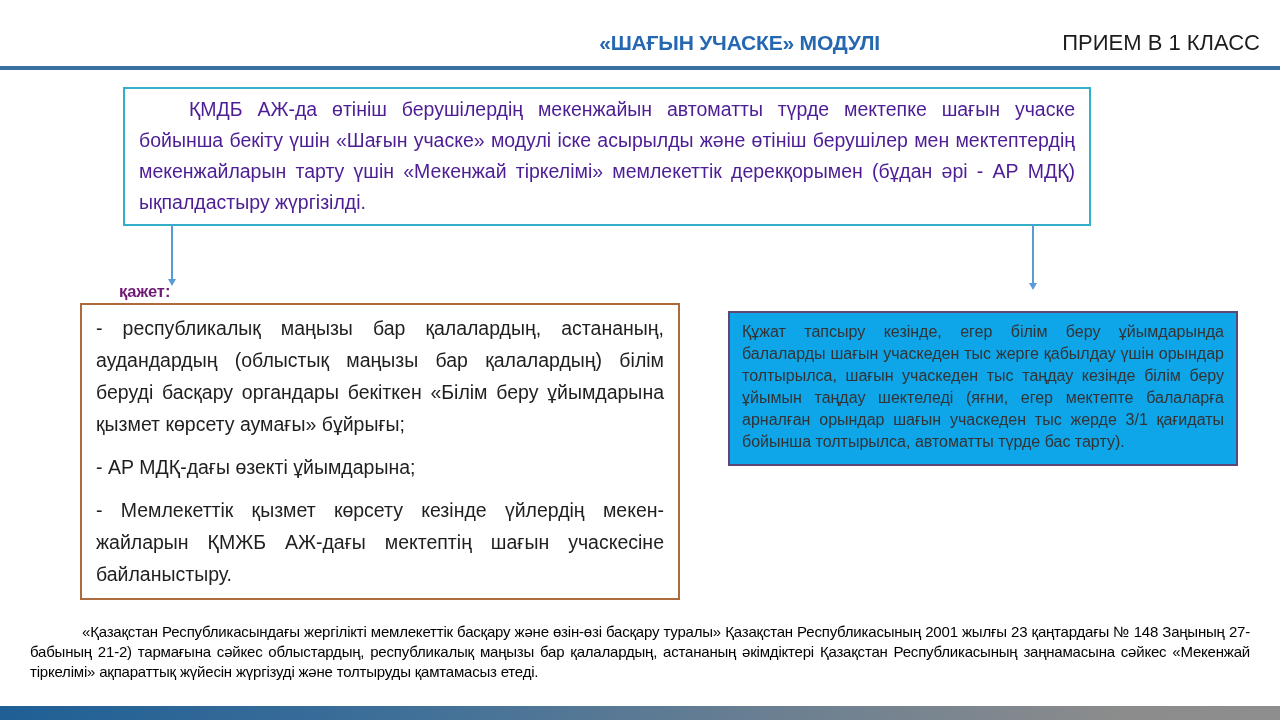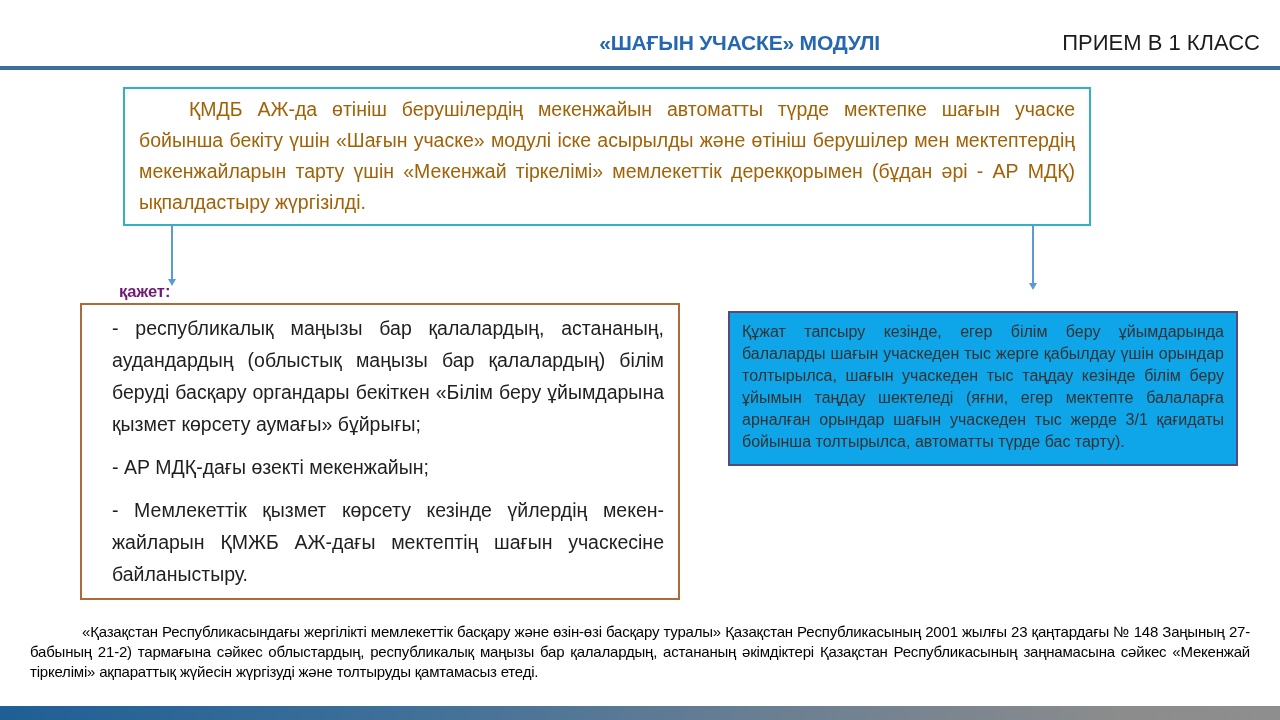--- a/index.html
+++ b/index.html
@@ -58,21 +58,21 @@
     border: 2px solid var(--intro-border, #34AFC9);
     background: #ffffff;
     padding: 5px 14px 6px 14px;
   }
   .intro-box p {
     margin: 0;
     font-size: 19.5px;
     line-height: 31px;
     text-align: justify;
     text-indent: 50px;
-    color: #a16207;
+    color: #4c1d95;
   }
 
   
   .arrow {
     position: absolute;
     width: 1.5px;
     background: var(--arrow-blue, #5B9BD5);
   }
   .arrow::after {
     content: "";
@@ -100,21 +100,21 @@
   
   .req-box {
     position: absolute;
     left: 80px;
     top: 303px;
     width: 600px;
     min-height: 289px;
     box-sizing: border-box;
     border: 2px solid var(--req-border, #AC6B3D);
     background: #ffffff;
-    padding: 7px 14px 8px 30px;
+    padding: 7px 14px 8px 14px;
   }
   .req-box p {
     margin: 0;
     font-size: 19.5px;
     line-height: 32px;
     text-align: justify;
     color: #1f1f1f;
   }
   .req-box p + p { margin-top: 11px; }
 
@@ -182,21 +182,21 @@
     <p>ҚМДБ АЖ-да өтініш берушілердің мекенжайын автоматты түрде мектепке шағын учаске бойынша бекіту үшін «Шағын учаске» модулі іске асырылды және өтініш берушілер мен мектептердің мекенжайларын тарту үшін «Мекенжай тіркелімі» мемлекеттік дерекқорымен (бұдан әрі - АР МДҚ) ықпалдастыру жүргізілді.</p>
   </div>
 
   <div class="arrow arrow-left"></div>
   <div class="arrow arrow-right"></div>
 
   <div class="needed-label">қажет:</div>
 
   <div class="req-box">
     <p>- республикалық маңызы бар қалалардың, астананың, аудандардың (облыстық маңызы бар қалалардың) білім беруді басқару органдары бекіткен «Білім беру ұйымдарына қызмет көрсету аумағы» бұйрығы;</p>
-    <p>- АР МДҚ-дағы өзекті мекенжайын;</p>
+    <p>- АР МДҚ-дағы өзекті ұйымдарына;</p>
     <p>- Мемлекеттік қызмет көрсету кезінде үйлердің мекен-жайларын ҚМЖБ АЖ-дағы мектептің шағын учаскесіне байланыстыру.</p>
   </div>
 
   <div class="restrict-box">
     <p>Құжат тапсыру кезінде, егер білім беру ұйымдарында балаларды шағын учаскеден тыс жерге қабылдау үшін орындар толтырылса, шағын учаскеден тыс таңдау кезінде білім беру ұйымын таңдау шектеледі (яғни, егер мектепте балаларға арналған орындар шағын учаскеден тыс жерде 3/1 қағидаты бойынша толтырылса, автоматты түрде бас тарту).</p>
   </div>
 
   <div class="footer-note">«Қазақстан Республикасындағы жергілікті мемлекеттік басқару және өзін-өзі басқару туралы» Қазақстан Республикасының 2001 жылғы 23 қаңтардағы № 148 Заңының 27-бабының 21-2) тармағына сәйкес облыстардың, республикалық маңызы бар қалалардың, астананың әкімдіктері Қазақстан Республикасының заңнамасына сәйкес «Мекенжай тіркелімі» ақпараттық жүйесін жүргізуді және толтыруды қамтамасыз етеді.</div>
 
   <div class="bottom-bar"></div>

